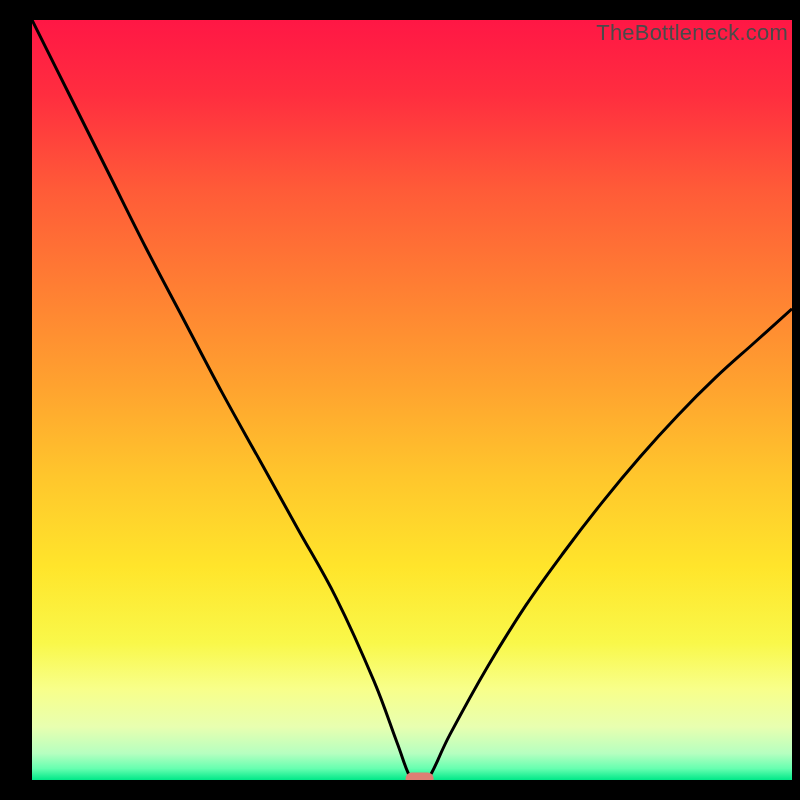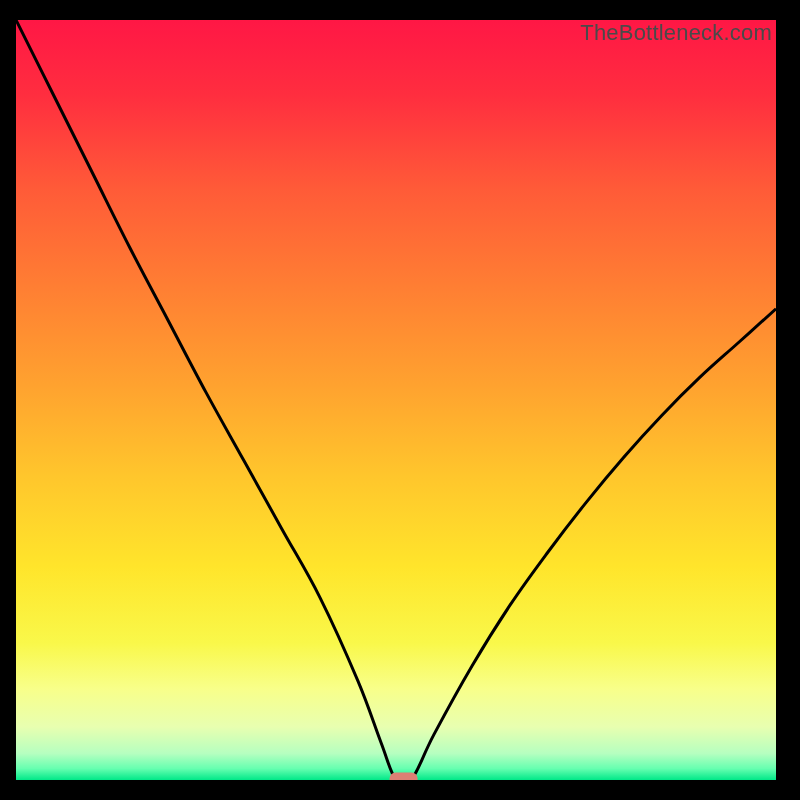--- a/index.html
+++ b/index.html
@@ -6,21 +6,21 @@
     margin: 0;
     padding: 0;
     width: 800px;
     height: 800px;
     background: #000;
     overflow: hidden;
     font-family: Arial, Helvetica, sans-serif;
   }
   .frame {
     position: absolute;
-    left: 16px;
+    left: 32px;
     top: 20px;
     width: 760px;
     height: 760px;
     background: #fef9c3;
   }
   .plot-area {
     position: absolute;
     left: 0;
     top: 0;
     width: 760px;

